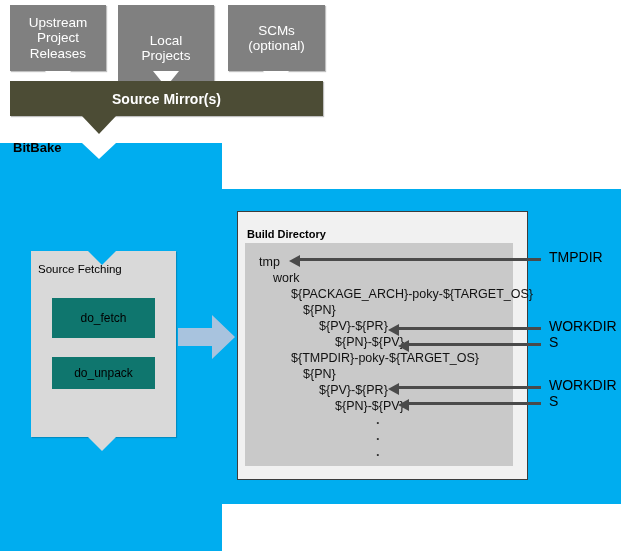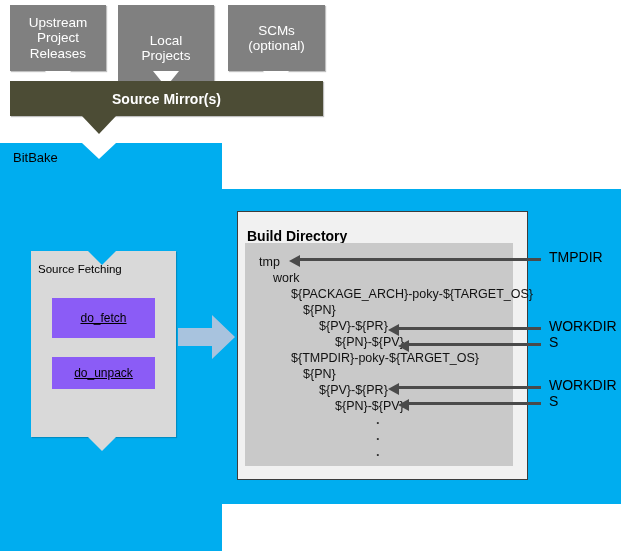--- a/index.html
+++ b/index.html
@@ -42,38 +42,38 @@
     left:82px;top:116px;width:0;height:0;
     border-left:17px solid transparent;border-right:17px solid transparent;
     border-top:18px solid #4c4c35;
   }
 
   
   #bitbake-region-top{left:0;top:143px;width:222px;height:47px;background:#00adef;}
   #bitbake-region-main{left:0;top:189px;width:621px;height:315px;background:#00adef;}
   #bitbake-region-foot{left:0;top:503px;width:222px;height:48px;background:#00adef;}
   #bitbake-label{
-    left:13px;top:150px;color:#000000;font-size:13px;font-weight:400;
+    left:13px;top:140px;color:#000000;font-size:13px;font-weight:700;
   }
   
   #notch-bitbake{
     left:82px;top:143px;width:0;height:0;
     border-left:17px solid transparent;border-right:17px solid transparent;
     border-top:16px solid #ffffff;
   }
 
   
   #fetch-panel{
     left:31px;top:251px;width:145px;height:186px;background:#d9d9d9;
     box-shadow:1px 1px 1px rgba(0,0,0,.18);
   }
   #fetch-title{left:38px;top:263px;font-size:11.5px;font-weight:400;color:#000;}
   .taskbox{
-    background:#8b5cf6;color:#000;display:flex;align-items:center;
-    justify-content:center;font-size:12px;text-decoration:underline;
+    background:#0f766e;color:#000;display:flex;align-items:center;
+    justify-content:center;font-size:12px;
   }
   #task-do-fetch{left:52px;top:298px;width:103px;height:40px;}
   #task-do-unpack{left:52px;top:357px;width:103px;height:32px;}
   
   #notch-fetch-top{
     left:88px;top:251px;width:0;height:0;
     border-left:14px solid transparent;border-right:14px solid transparent;
     border-top:14px solid #00adef;
   }
   #notch-fetch-bot{
@@ -83,21 +83,21 @@
   }
 
   
   #flow-arrow{left:178px;top:313px;width:58px;height:48px;}
 
   
   #build-dir-box{
     left:237px;top:211px;width:289px;height:267px;
     background:#f1f1f1;border:1px solid #3c3c3c;
   }
-  #build-dir-title{left:247px;top:228px;font-size:14px;font-weight:700;color:#000;}
+  #build-dir-title{left:247px;top:228px;font-size:11px;font-weight:700;color:#000;}
   #tree-panel{
     left:245px;top:243px;width:268px;height:223px;background:#c9c9c9;
   }
   .tree-line{
     position:absolute;left:0;font-size:12.5px;color:#111;white-space:nowrap;
     line-height:15px;
   }
   .dots{
     position:absolute;color:#333;font-size:13px;font-weight:700;left:131px;
   }

